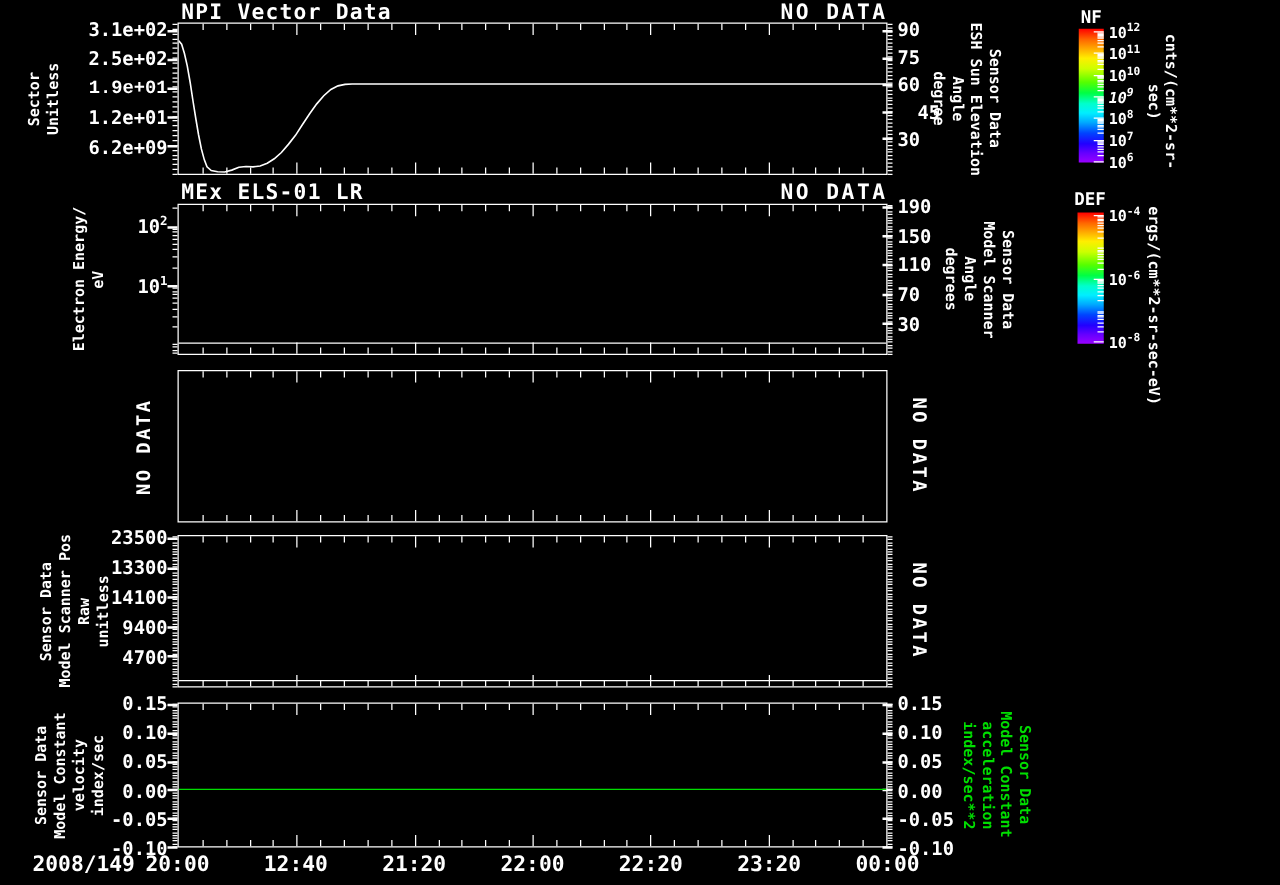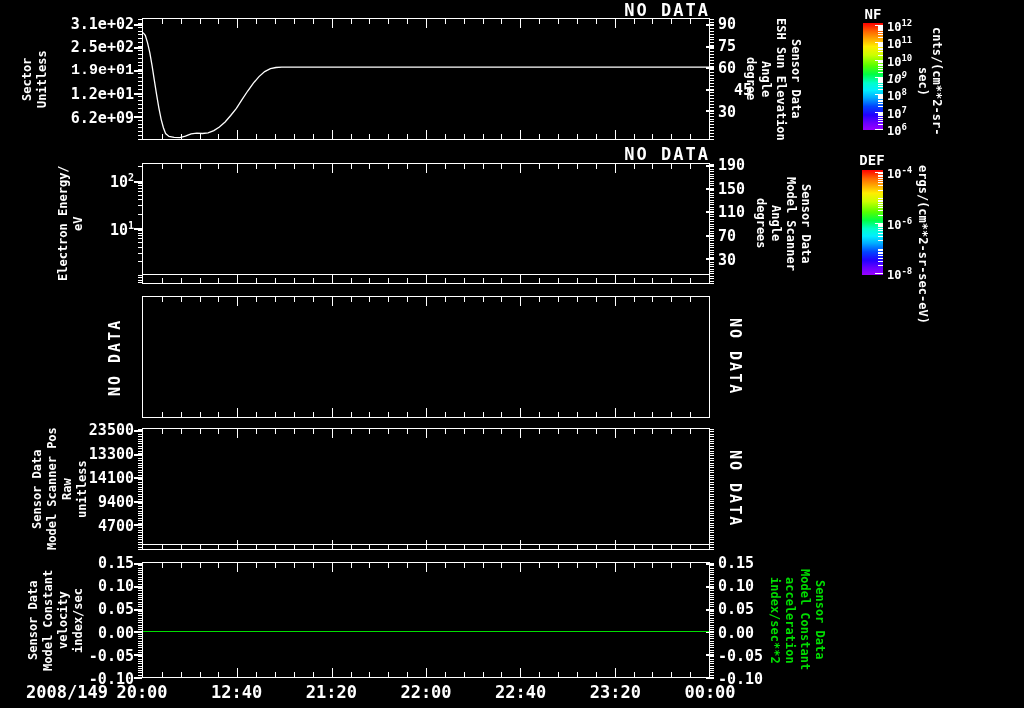--- a/index.html
+++ b/index.html
@@ -31,21 +31,23 @@
   .cbar-title{position:absolute;font-size:14px;font-weight:bold;text-align:center;width:40px;}
   .cbar-lab{position:absolute;font-size:12px;font-weight:bold;}
   .cbar-lab sup{font-size:9px;}
   .cbar-unit{position:absolute;writing-mode:vertical-rl;font-size:12px;font-weight:bold;text-align:center;}
 </style>
 </head>
 <body>
 
 <div class="screen">
 
+  <div class="ptitle" style="left:145px;top:0px;">NPI Vector Data</div>
   <div class="nodata-h" style="left:550px;top:0px;">NO DATA</div>
+  <div class="ptitle" style="left:145px;top:144px;">MEx ELS-01 LR</div>
   <div class="nodata-h" style="left:550px;top:144px;">NO DATA</div>
 
   <div class="panel" id="panel1" style="top:18px;height:122px;">
       <div class="tickmark" style="left: 19px; top: 0px; width: 1px; height: 5px;"></div>
       <div class="tickmark" style="left: 19px; bottom: 0px; width: 1px; height: 5px;"></div>
       <div class="tickmark" style="left: 38px; top: 0px; width: 1px; height: 5px;"></div>
       <div class="tickmark" style="left: 38px; bottom: 0px; width: 1px; height: 5px;"></div>
       <div class="tickmark" style="left: 57px; top: 0px; width: 1px; height: 5px;"></div>
       <div class="tickmark" style="left: 57px; bottom: 0px; width: 1px; height: 5px;"></div>
       <div class="tickmark" style="left: 75px; top: 0px; width: 1px; height: 5px;"></div>
@@ -908,21 +910,21 @@
     <div class="ylab right" style="left: 718px; width: 60px; top: 554px;">0.15</div>
     <div class="ylab right" style="left: 718px; width: 60px; top: 577.2px;">0.10</div>
     <div class="ylab right" style="left: 718px; width: 60px; top: 600.4px;">0.05</div>
     <div class="ylab right" style="left: 718px; width: 60px; top: 623.6px;">0.00</div>
     <div class="ylab right" style="left: 718px; width: 60px; top: 646.8px;">-0.05</div>
     <div class="ylab right" style="left: 718px; width: 60px; top: 670px;">-0.10</div>
     <div class="timelab" style="left: 97px;">20:00</div>
     <div class="timelab" style="left: 191.667px;">12:40</div>
     <div class="timelab" style="left: 286.333px;">21:20</div>
     <div class="timelab" style="left: 381px;">22:00</div>
-    <div class="timelab" style="left: 475.667px;">22:40</div>
+    <div class="timelab" style="left: 475.667px;">22:20</div>
     <div class="timelab" style="left: 570.333px;">23:20</div>
     <div class="timelab" style="left: 665px;">00:00</div>
     <div class="cbar-lab" style="left: 887px; top: 18.14px;">10<sup>12</sup></div>
     <div class="cbar-lab" style="left: 887px; top: 35.474px;">10<sup>11</sup></div>
     <div class="cbar-lab" style="left: 887px; top: 52.808px;">10<sup>10</sup></div>
     <div class="cbar-lab" style="left: 887px; top: 70.142px; font-style: italic;">10<sup>9</sup></div>
     <div class="cbar-lab" style="left: 887px; top: 87.476px;">10<sup>8</sup></div>
     <div class="cbar-lab" style="left: 887px; top: 104.81px;">10<sup>7</sup></div>
     <div class="cbar-lab" style="left: 887px; top: 121.93px;">10<sup>6</sup></div>
     <div class="cbar-lab" style="left: 887px; top: 165.1px;">10<sup>-4</sup></div>

